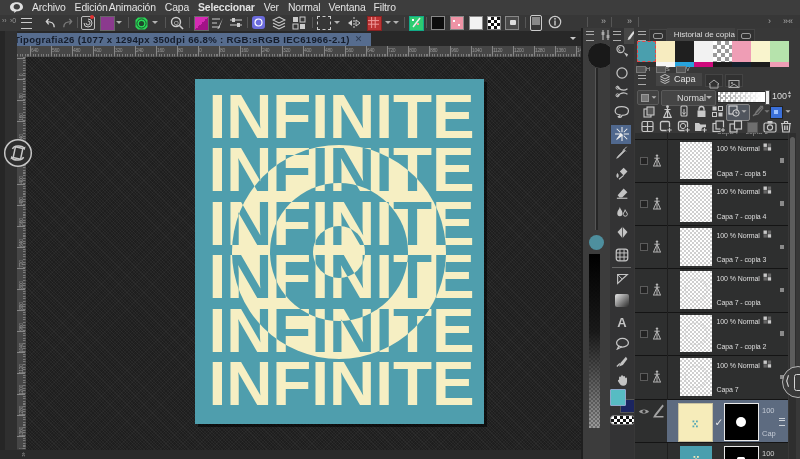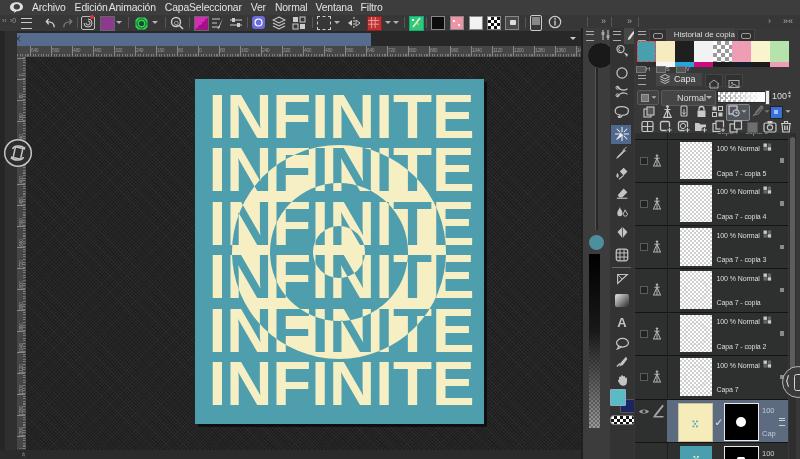--- a/index.html
+++ b/index.html
@@ -12,21 +12,21 @@
 
 <div class="abs" style="left:0;top:0;width:800px;height:15px;background:#3d3d3d;"></div>
 <svg class="abs" style="left:8px;top:1px;" width="17" height="13" viewBox="0 0 17 13">
  <path d="M8.5 1.2 C4.4 1.2 2 3.4 2 6.2 C2 8.6 4 10.4 6.4 10.4 L6 12 L8.6 10.3 C12.4 10.2 15 8.4 15 5.9 C15 3.2 12.3 1.2 8.5 1.2 Z M8.5 3 C10.6 3 12 4.2 12 5.9 C12 7.4 10.6 8.5 8.6 8.5 C6.9 8.5 5.6 7.5 5.6 6.1 C5.6 4.3 7 3 8.5 3 Z" fill="#dfdfdf"></path>
 </svg>
 <div class="abs" style="left:32px;top:1px;height:13px;display:flex;align-items:center;color:#e3e3e3;font-size:10.4px;letter-spacing:-0.15px;">
 <span>Archivo</span>
     <span style="margin-left:9px;">Edición</span>
     <span style="margin-left:1px;">Animación</span>
     <span style="margin-left:9px;">Capa</span>
-    <span style="">Seleccionar</span>
+    <span style="margin-left:9px;font-weight:bold;">Seleccionar</span>
     <span style="margin-left:9px;">Ver</span>
     <span style="margin-left:9px;">Normal</span>
     <span style="margin-left:8px;">Ventana</span>
     <span style="margin-left:8px;">Filtro</span>
 </div>
 
 <div class="abs" style="left:0;top:15px;width:800px;height:16px;background:#373737;border-bottom:1px solid #2c2c2c;"></div>
 <div class="abs ico" style="left:2px;top:17px;font-size:7px;color:#9a9a9a;">››</div>
 <div class="abs ico" style="left:10px;top:17px;font-size:7px;color:#9a9a9a;">›0</div>
 <div id="tbicons">
@@ -142,20 +142,21 @@
 
  <svg class="abs" style="left:548px;top:15px;" width="14" height="14" viewBox="0 0 14 14">
       <circle cx="7" cy="7" r="5.7" fill="none" stroke="#ccc" stroke-width="1.2"></circle>
       <rect x="6.3" y="5.5" width="1.4" height="5" fill="#ccc"></rect>
       <rect x="6.3" y="3" width="1.4" height="1.6" fill="#ccc"></rect>
     </svg>
 </div>
 
 <div class="abs" style="left:0;top:31px;width:581px;height:15px;background:#282828;"></div>
 <div class="abs" style="left:9px;top:32.5px;width:362px;height:13.5px;background:#566c8e;display:flex;align-items:center;">
+  <span style="margin-left:5px;font-size:9.6px;font-weight:bold;color:#141c2b;white-space:nowrap;letter-spacing:0.32px;">Tipografia26 (1077 x 1294px 350dpi 66.8% : RGB:sRGB IEC61966-2.1)</span>
   <span style="margin-left:5px;font-size:9px;color:#2c3a50;">✕</span>
 </div>
 <i class="cv" style="left:570px;top:37px;border-top-color:#c9c9c9;"></i>
 
 <div class="abs" style="left:17px;top:46px;width:564px;height:10.5px;background:#464646;border-bottom:1px solid #222;background-image:repeating-linear-gradient(to right,#7c7c7c 0 1px,transparent 1px 2.625px);background-size:100% 2.5px;background-position:0 8px;background-repeat:no-repeat;" id="hruler">
     <div style="position:absolute;left:12.5px;top:0;width:1px;height:10px;background:#868686;"></div>
     <div style="position:absolute;left:14.0px;top:0.5px;font-size:5px;color:#949494;letter-spacing:-0.4px;">640</div>
     <div style="position:absolute;left:33.5px;top:0;width:1px;height:10px;background:#868686;"></div>
     <div style="position:absolute;left:35.0px;top:0.5px;font-size:5px;color:#949494;letter-spacing:-0.4px;">560</div>
     <div style="position:absolute;left:54.5px;top:0;width:1px;height:10px;background:#868686;"></div>

